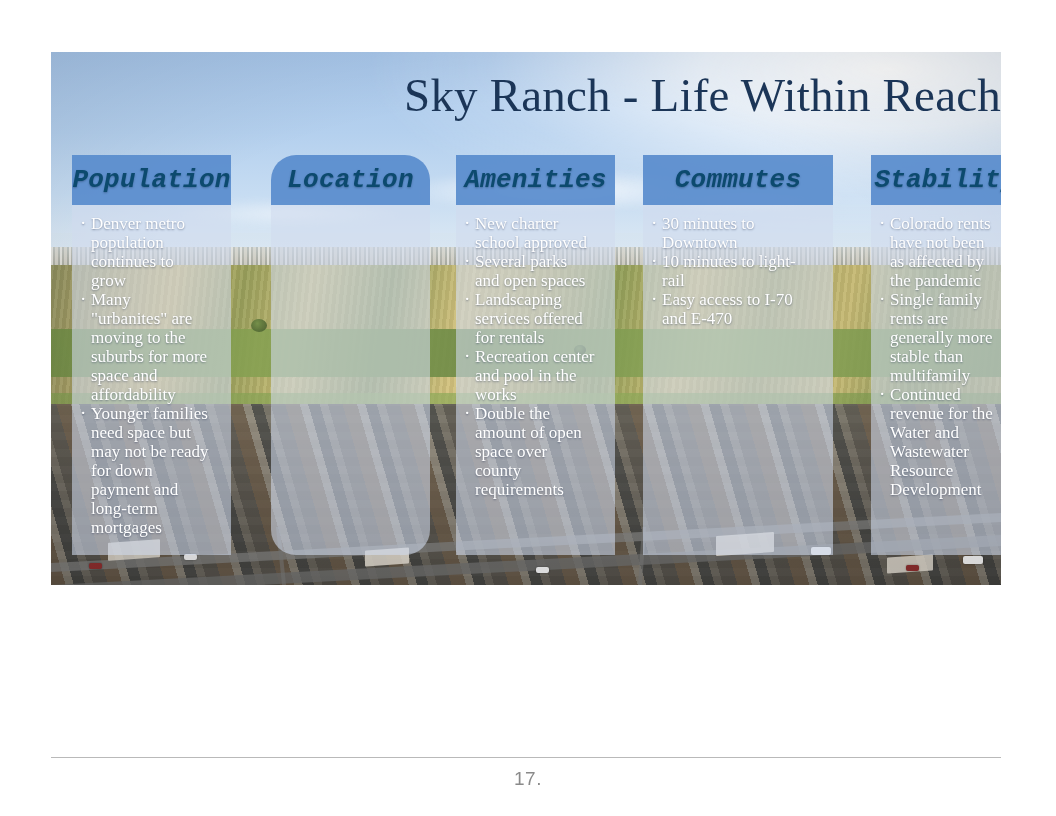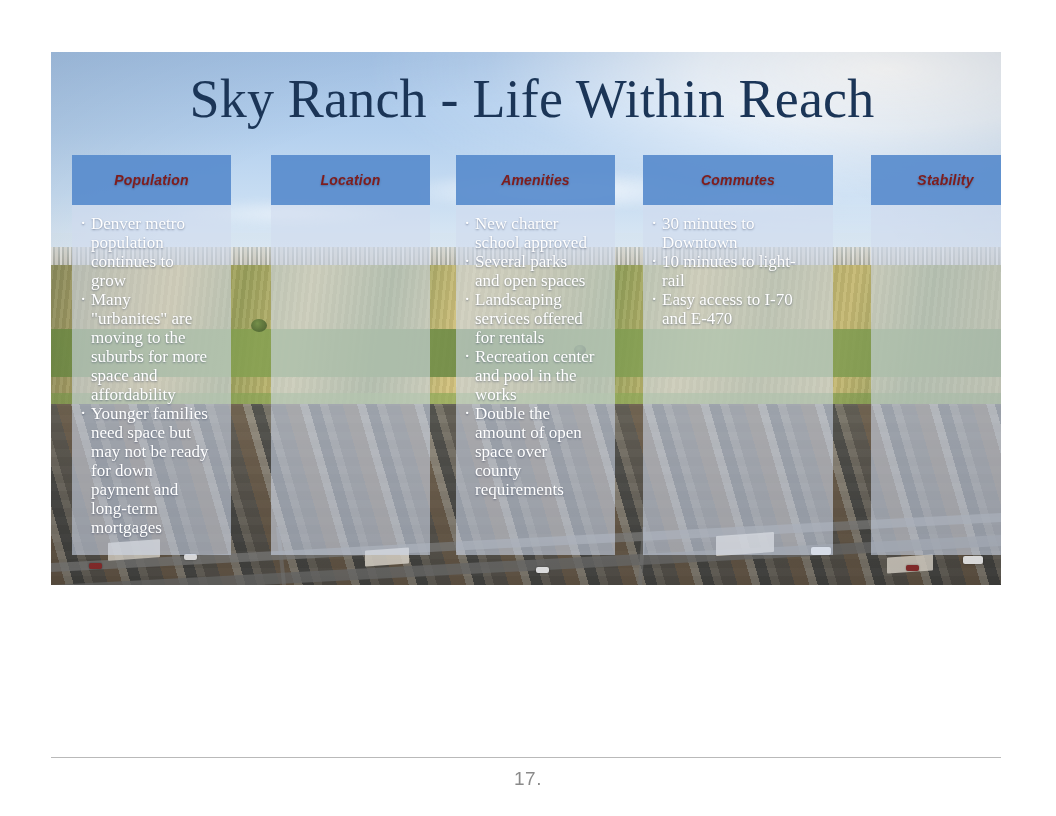--- a/index.html
+++ b/index.html
@@ -128,23 +128,23 @@
   .tree {
     position: absolute; width: 16px; height: 13px; border-radius: 50%;
     background: radial-gradient(circle at 40% 35%, #6f8c46, #41542a);
     opacity: .9;
   }
 
   
   .slide-title {
     position: absolute;
     left: 0; right: 0; top: 16px;
-    text-align: center;
+    text-align: right;
     font-family: "Liberation Serif", "DejaVu Serif", serif;
-    font-size: 54px;
+    font-size: 47px;
     font-weight: 400;
     color: #1b3557;
     letter-spacing: .2px;
     white-space: nowrap;
     margin-left: 12px;
   }
 
   
   .columns {
     position: absolute;
@@ -159,25 +159,25 @@
     overflow: hidden;
   }
   .col-head {
     height: 50px;
     background: rgba(70,128,200,0.80);
     display: flex;
     align-items: center;
     justify-content: center;
   }
   .col-head-text {
-    font-family: Liberation Sans, sans-serif;
+    font-family: Liberation Mono, monospace;
     font-style: italic;
     font-weight: bold;
-    font-size: 14px;
-    color: #7f1d1d;
+    font-size: 26px;
+    color: #0c4a6e;
     text-shadow: 0 1px 2px rgba(20,40,70,.35);
     letter-spacing: .2px;
   }
   .col-body {
     padding: 9px 20px 0 6px;
   }
   ul.bullets {
     margin: 0;
     padding: 0;
     list-style: none;
@@ -197,21 +197,21 @@
     position: absolute;
     left: 2px;
     top: -1px;
     font-size: 19px;
     line-height: 19px;
     color: #ffffff;
   }
 
   
   #col-0 { left: 21px;  width: 159px; }
-  #col-1 { left: 220px; width: 159px; }
+  #col-1 { left: 220px; width: 159px; border-radius: 25px; }
   #col-2 { left: 405px; width: 159px; }
   #col-3 { left: 592px; width: 190px; }
   #col-4 { left: 820px; width: 149px; }
 
   
   .footer-rule {
     position: absolute;
     left: 51px;
     top: 757px;
     width: 950px;
@@ -316,19 +316,26 @@
           <li>10 minutes to light-rail</li>
           <li>Easy access to I-70 and E-470</li>
         </ul>
       </div>
     </div>
 
     <div class="col" id="col-4">
       <div class="col-head">
         <span class="col-head-text">Stability</span>
       </div>
+      <div class="col-body">
+        <ul class="bullets">
+          <li>Colorado rents have not been as affected by the pandemic</li>
+          <li>Single family rents are generally more stable than multifamily</li>
+          <li>Continued revenue for the Water and Wastewater Resource Development</li>
+        </ul>
+      </div>
     </div>
 
   </div>
 </div>
 
 <div class="footer-rule"></div>
 <div class="page-number">17.</div>
 
 </body></html>

